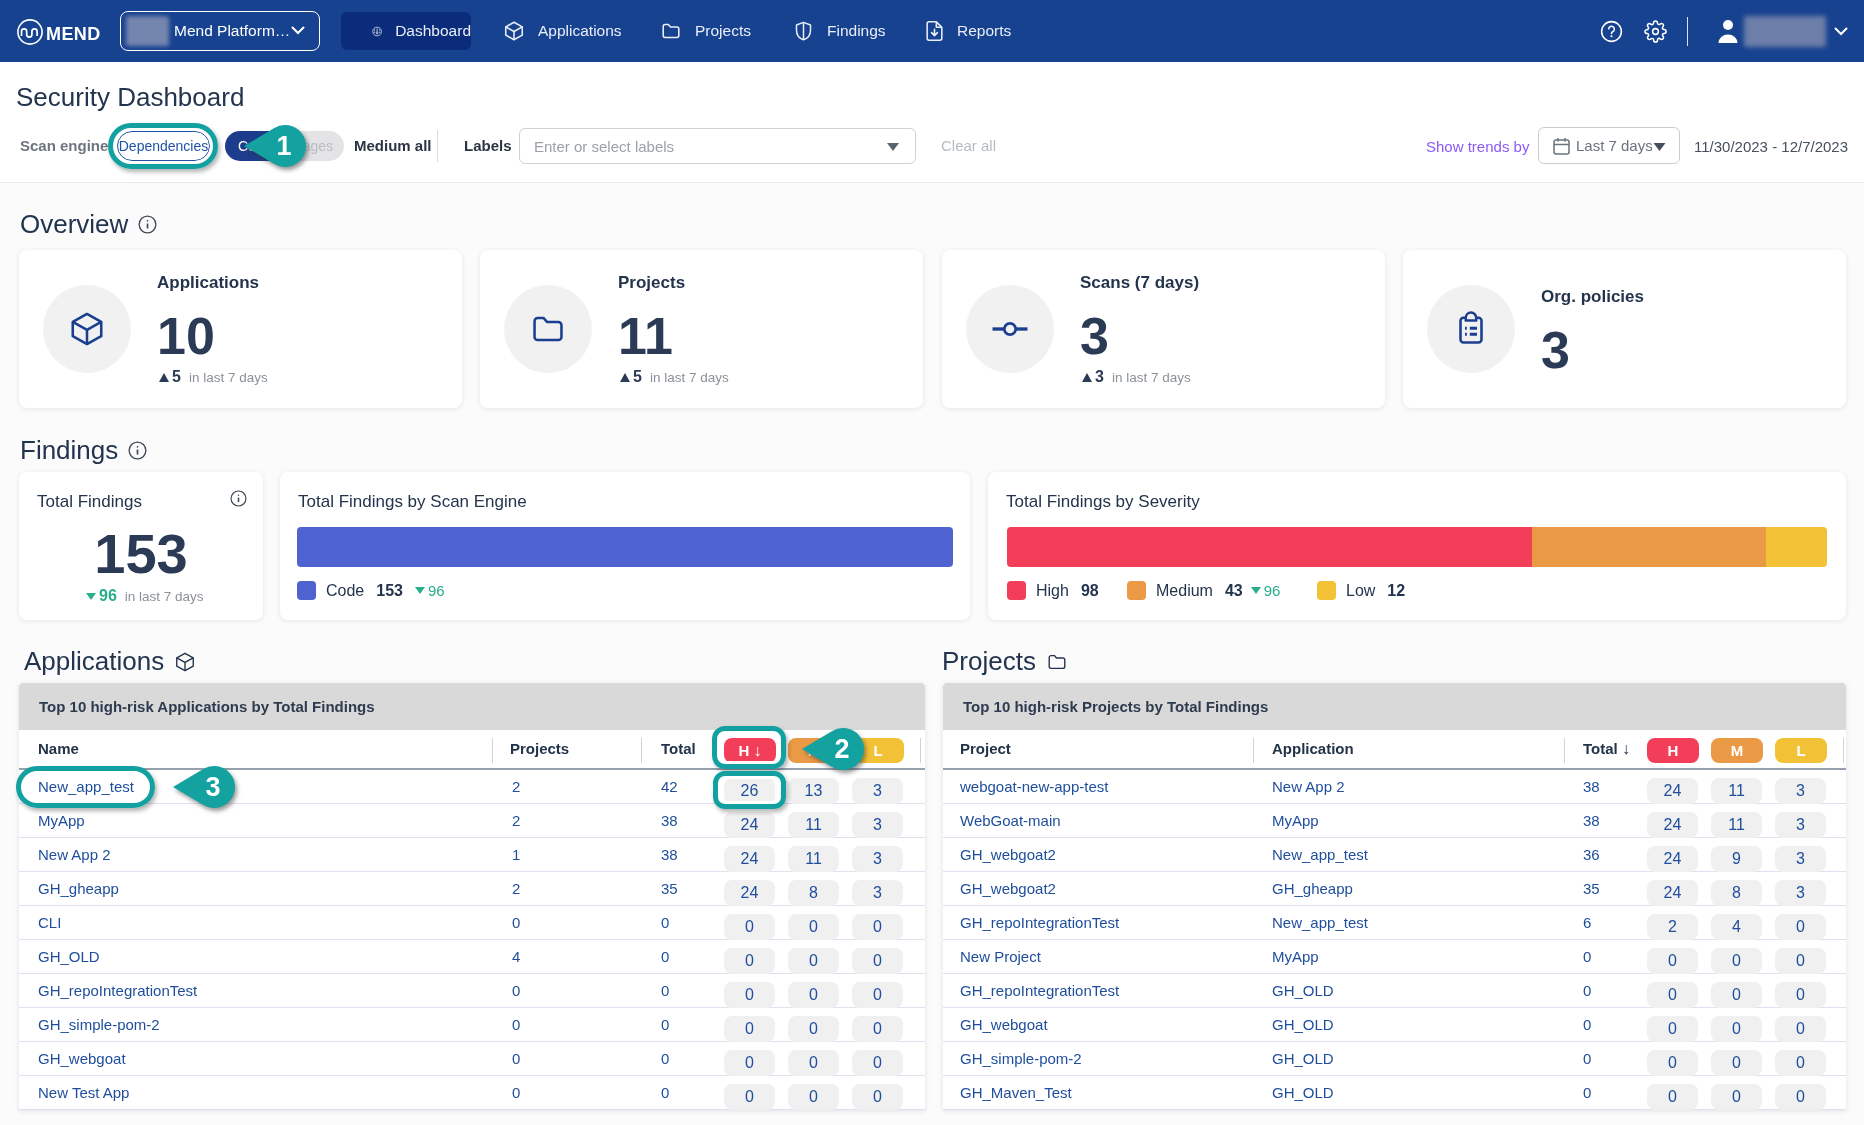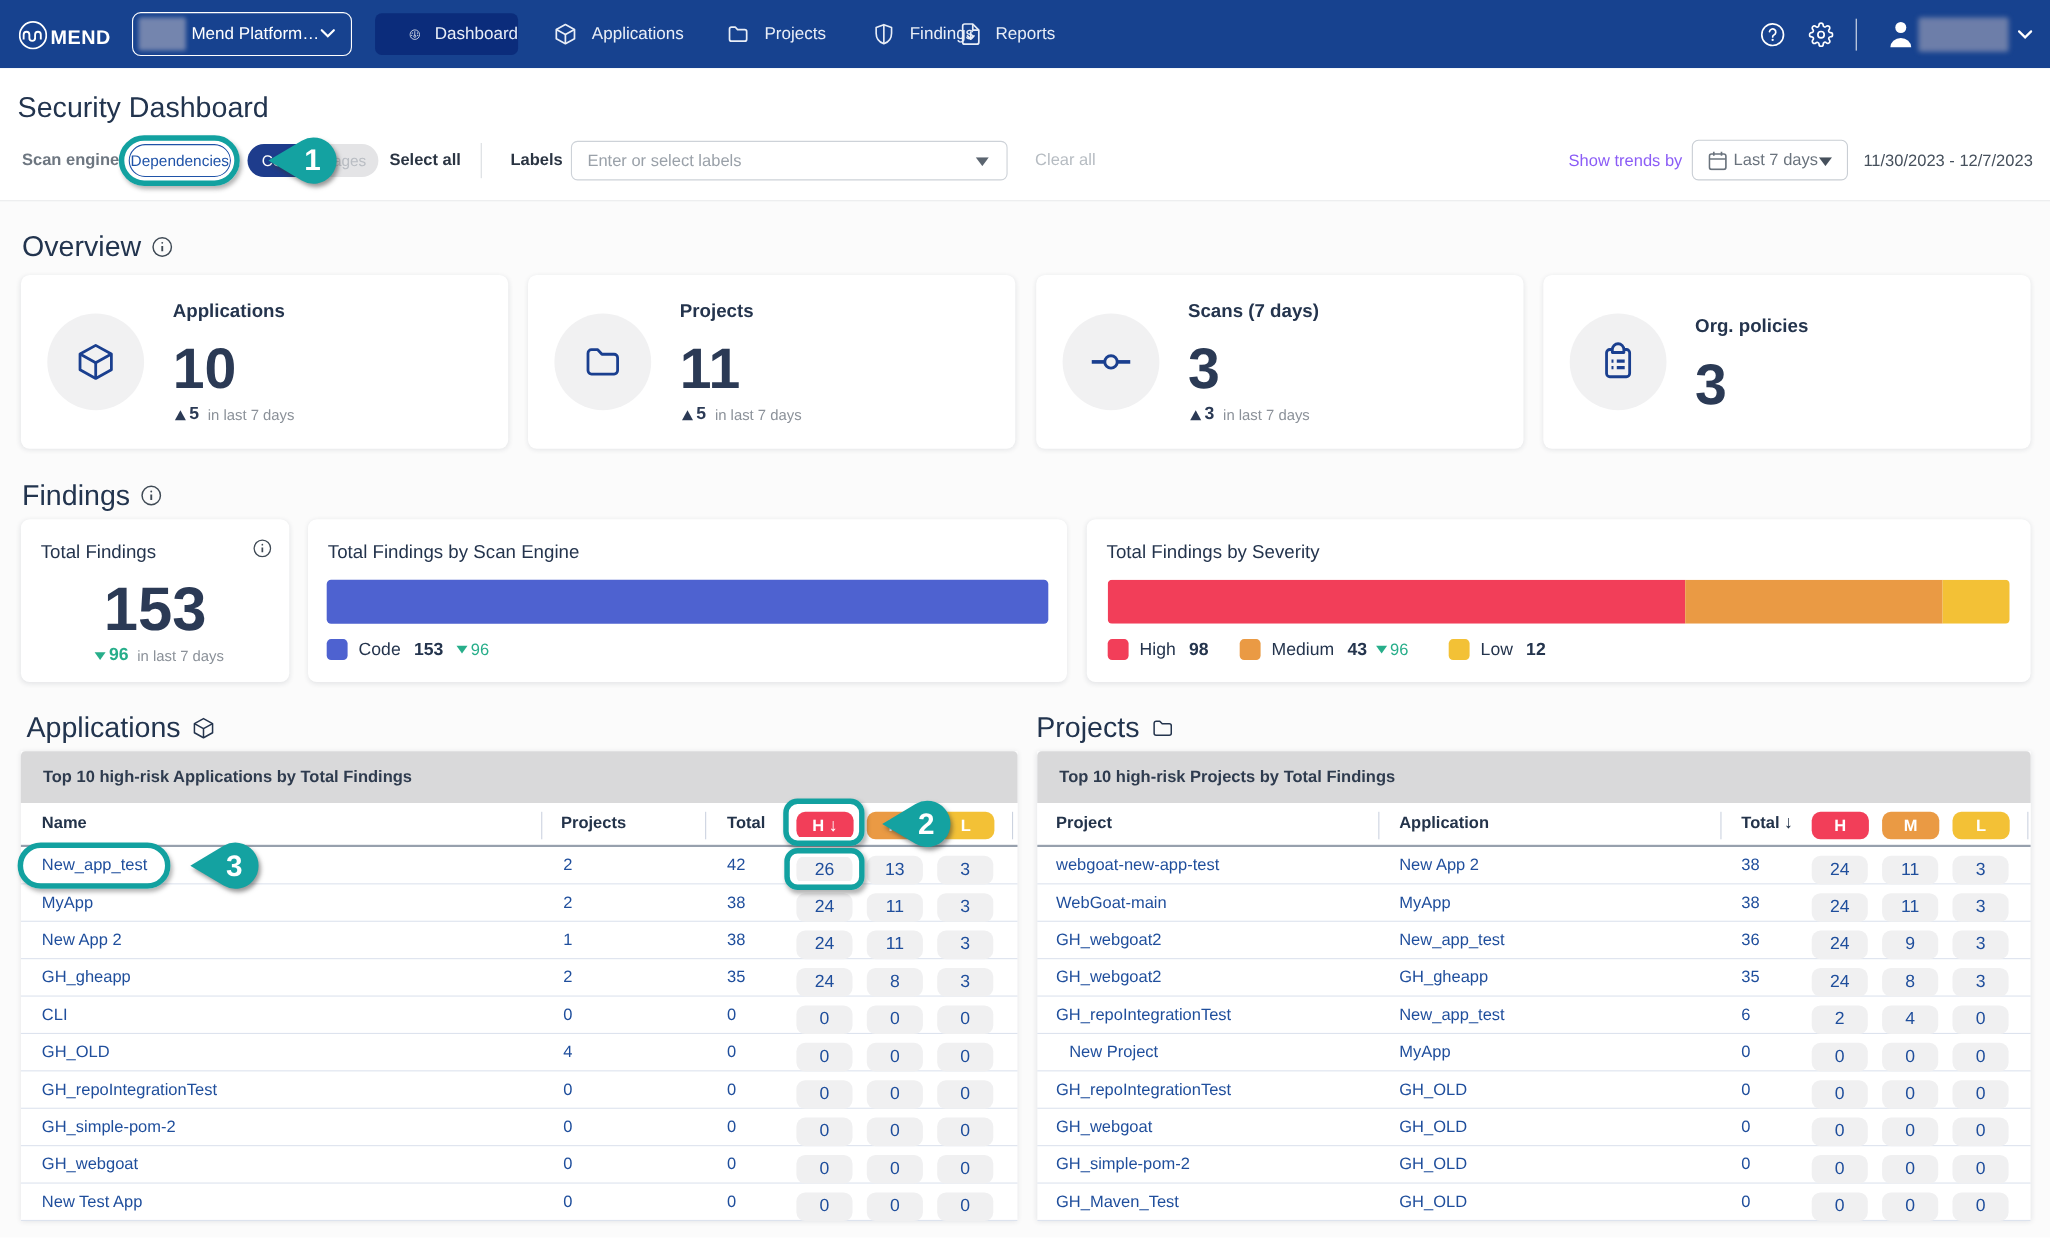--- a/index.html
+++ b/index.html
@@ -13,21 +13,21 @@
 #logo-txt { left:46px; top:24px; color:#fff; font-size:18px; font-weight:bold; letter-spacing:0.4px; }
 #orgsel { left:120px; top:11px; width:200px; height:40px; border:1.5px solid #fff; border-radius:8px; display:flex; align-items:center; }
 #orgblur { position:absolute; left:5px; top:4px; width:43px; height:30px; background:#7485ae; border-radius:2px; filter:blur(2px); }
 #orgtxt { position:absolute; left:53px; top:10px; color:#fff; font-size:15.5px; }
 .navitem { position:absolute; top:12px; height:38px; border-radius:6px; display:flex; align-items:center; color:#e9eef7; font-size:15.5px; }
 .navitem svg { margin-right:13px; }
 #ni-dash { left:341px; width:130px; background:#0b2c7b; padding-left:31px; }
 #ni-apps { left:489px; padding-left:14px; }
 #ni-proj { left:646px; padding-left:14px; }
 #ni-find { left:779px; padding-left:14px; }
-#ni-rep  { left:859px; padding-left:14px;justify-content:center; }
+#ni-rep  { left:911px; padding-left:14px;justify-content:center; }
 #nav-div { left:1687px; top:17px; width:1px; height:29px; background:rgba(255,255,255,.85); }
 #nameblur { left:1744px; top:16px; width:82px; height:31px; background:#6d7ea9; border-radius:2px; filter:blur(2.5px); }
 
 
 .h1 { position:absolute; left:16px; top:82px; font-size:26px; color:#22344e; }
 .h2 { position:absolute; font-size:26px; color:#22344e; }
 .seclabel { display:flex; align-items:center; gap:10px; }
 
 
 .ftxt { position:absolute; font-size:15px; }
@@ -146,21 +146,21 @@
     <svg class="nav-abs" style="left:1834px; top:27px;" width="14" height="9" viewBox="0 0 14 9" fill="none" stroke="#fff" stroke-width="2" stroke-linecap="round">
         <path d="M1.5 1.5 L7 7 L12.5 1.5"></path>
       </svg>
   </div>
   <div id="topstrip"></div>
   <div class="h1">Security Dashboard</div>
   <div class="ftxt" style="left:20px; top:137px; color:#6d7680; font-weight:bold;">Scan engine</div>
   <div class="chip" id="chip-img">ages</div>
   <div class="chip" id="chip-code">Code</div>
   <div class="chip" id="chip-dep">Dependencies</div>
-  <div class="ftxt" style="left:354px; top:137px; color:#2a3442; font-weight:bold;">Select all</div>
+  <div class="ftxt" style="left:354px; top:137px; color:#2a3442; font-weight:bold;">Medium all</div>
   <div id="fdivider"></div>
   <div class="ftxt" style="left:464px; top:137px; color:#2a3442; font-weight:bold;">Labels</div>
   <div id="linput">
       <span>Enter or select labels</span>
     <svg style="position:absolute; right:16px; top:14px;" width="12" height="8" viewBox="0 0 12 8" fill="#5b6570">
         <path d="M0 0 L12 0 L6 8 Z"></path>
       </svg>
   </div>
   <div class="ftxt" style="left:941px; top:137px; color:#b6bcc2;">Clear all</div>
   <div class="ftxt" style="left:1426px; top:138px; color:#8b5cf6;">Show trends by</div>
@@ -333,21 +333,21 @@
       </div>
     <div class="trow" style="top:223px;">
         <div style="left:17px;">GH_repoIntegrationTest</div>
         <div style="left:329px;">New_app_test</div>
         <div style="left:640px;">6</div>
         <div class="cellpill" style="left:704px;">2</div>
         <div class="cellpill" style="left:768px;">4</div>
         <div class="cellpill" style="left:832px;">0</div>
       </div>
     <div class="trow" style="top:257px;">
-        <div style="left:17px;margin-left:12px;">New Project</div>
+        <div style="left:17px;">New Project</div>
         <div style="left:329px;">MyApp</div>
         <div style="left:640px;">0</div>
         <div class="cellpill" style="left:704px;">0</div>
         <div class="cellpill" style="left:768px;">0</div>
         <div class="cellpill" style="left:832px;">0</div>
       </div>
     <div class="trow" style="top:291px;">
         <div style="left:17px;">GH_repoIntegrationTest</div>
         <div style="left:329px;">GH_OLD</div>
         <div style="left:640px;">0</div>

